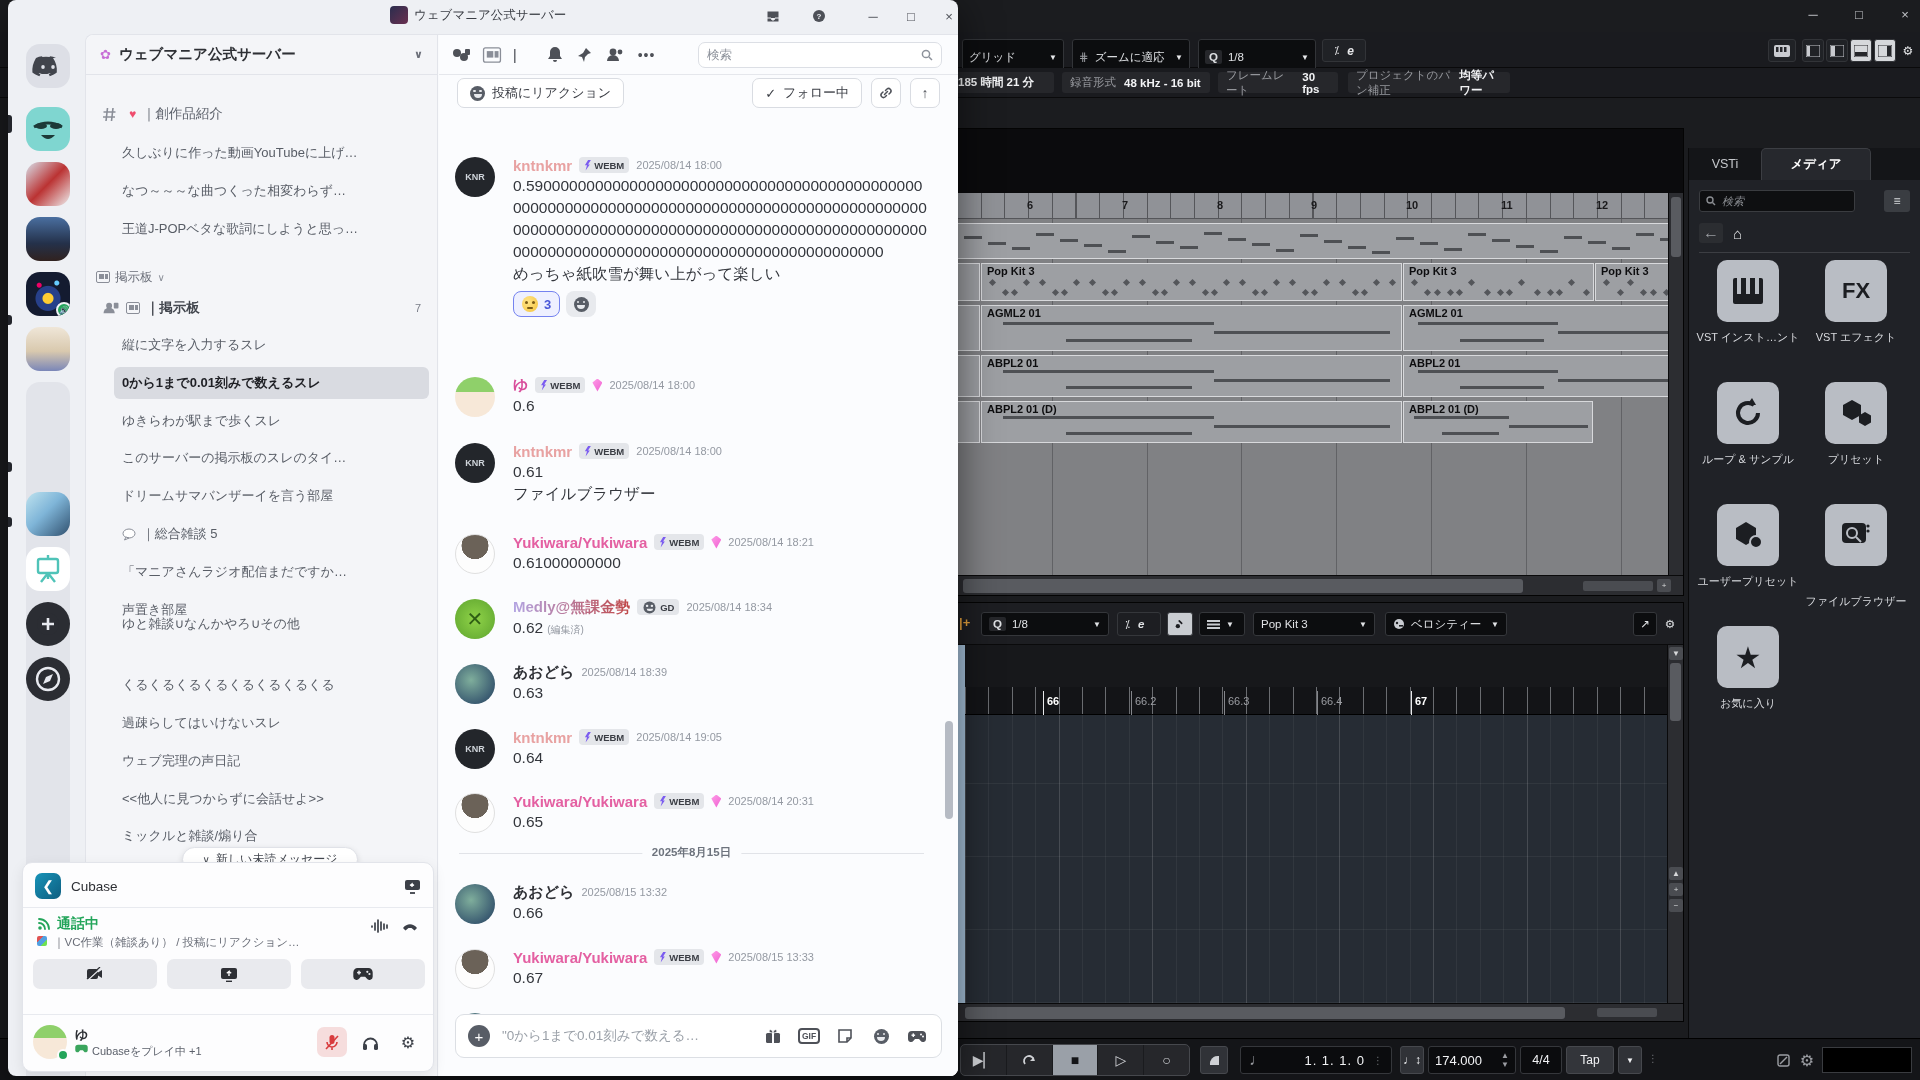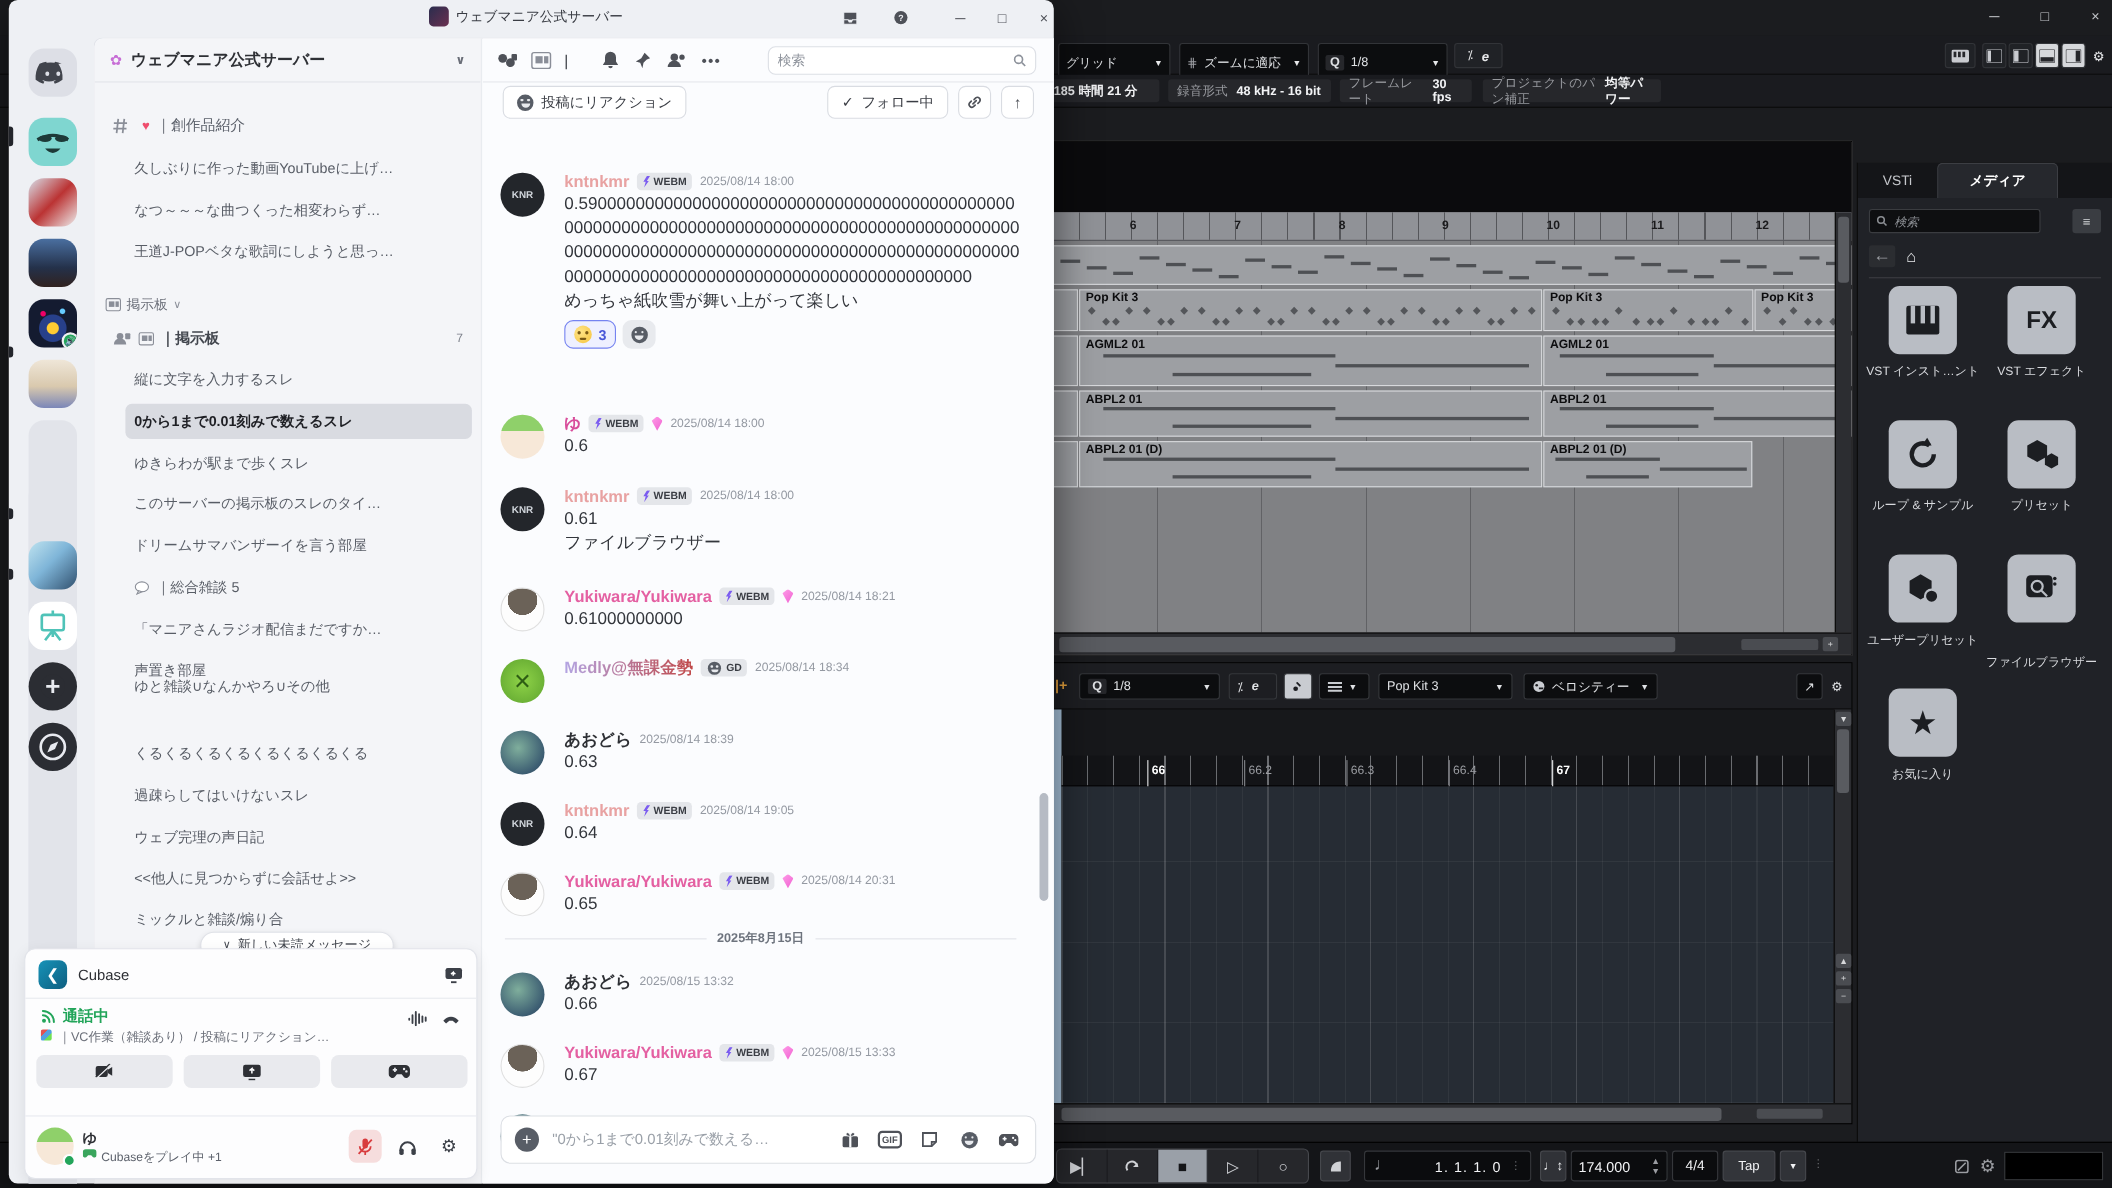--- a/index.html
+++ b/index.html
@@ -931,20 +931,21 @@
               <div class="av av-medly"></div>
               <div class="content">
                 <div class="mhead">
                   <span class="mname" style="background: linear-gradient(90deg, rgb(179, 165, 227), rgb(192, 72, 72)) text; color: transparent;">Medly@無課金勢</span>
                   <span class="badge">
                     <span class="grayface" style="transform:scale(.8);"></span>
                     <span>GD</span>
                   </span>
                   <span class="mtime">2025/08/14 18:34</span>
                 </div>
+                <div class="mline">0.62<span class="edited">(編集済)</span></div>
               </div>
             </article>
             <article class="msg" style="top: 551px;">
               <div class="av av-aodora"></div>
               <div class="content">
                 <div class="mhead">
                   <span class="mname" style="color: rgb(46, 48, 53);">あおどら</span>
                   <span class="mtime">2025/08/14 18:39</span>
                 </div>
                 <div class="mline">0.63</div>

